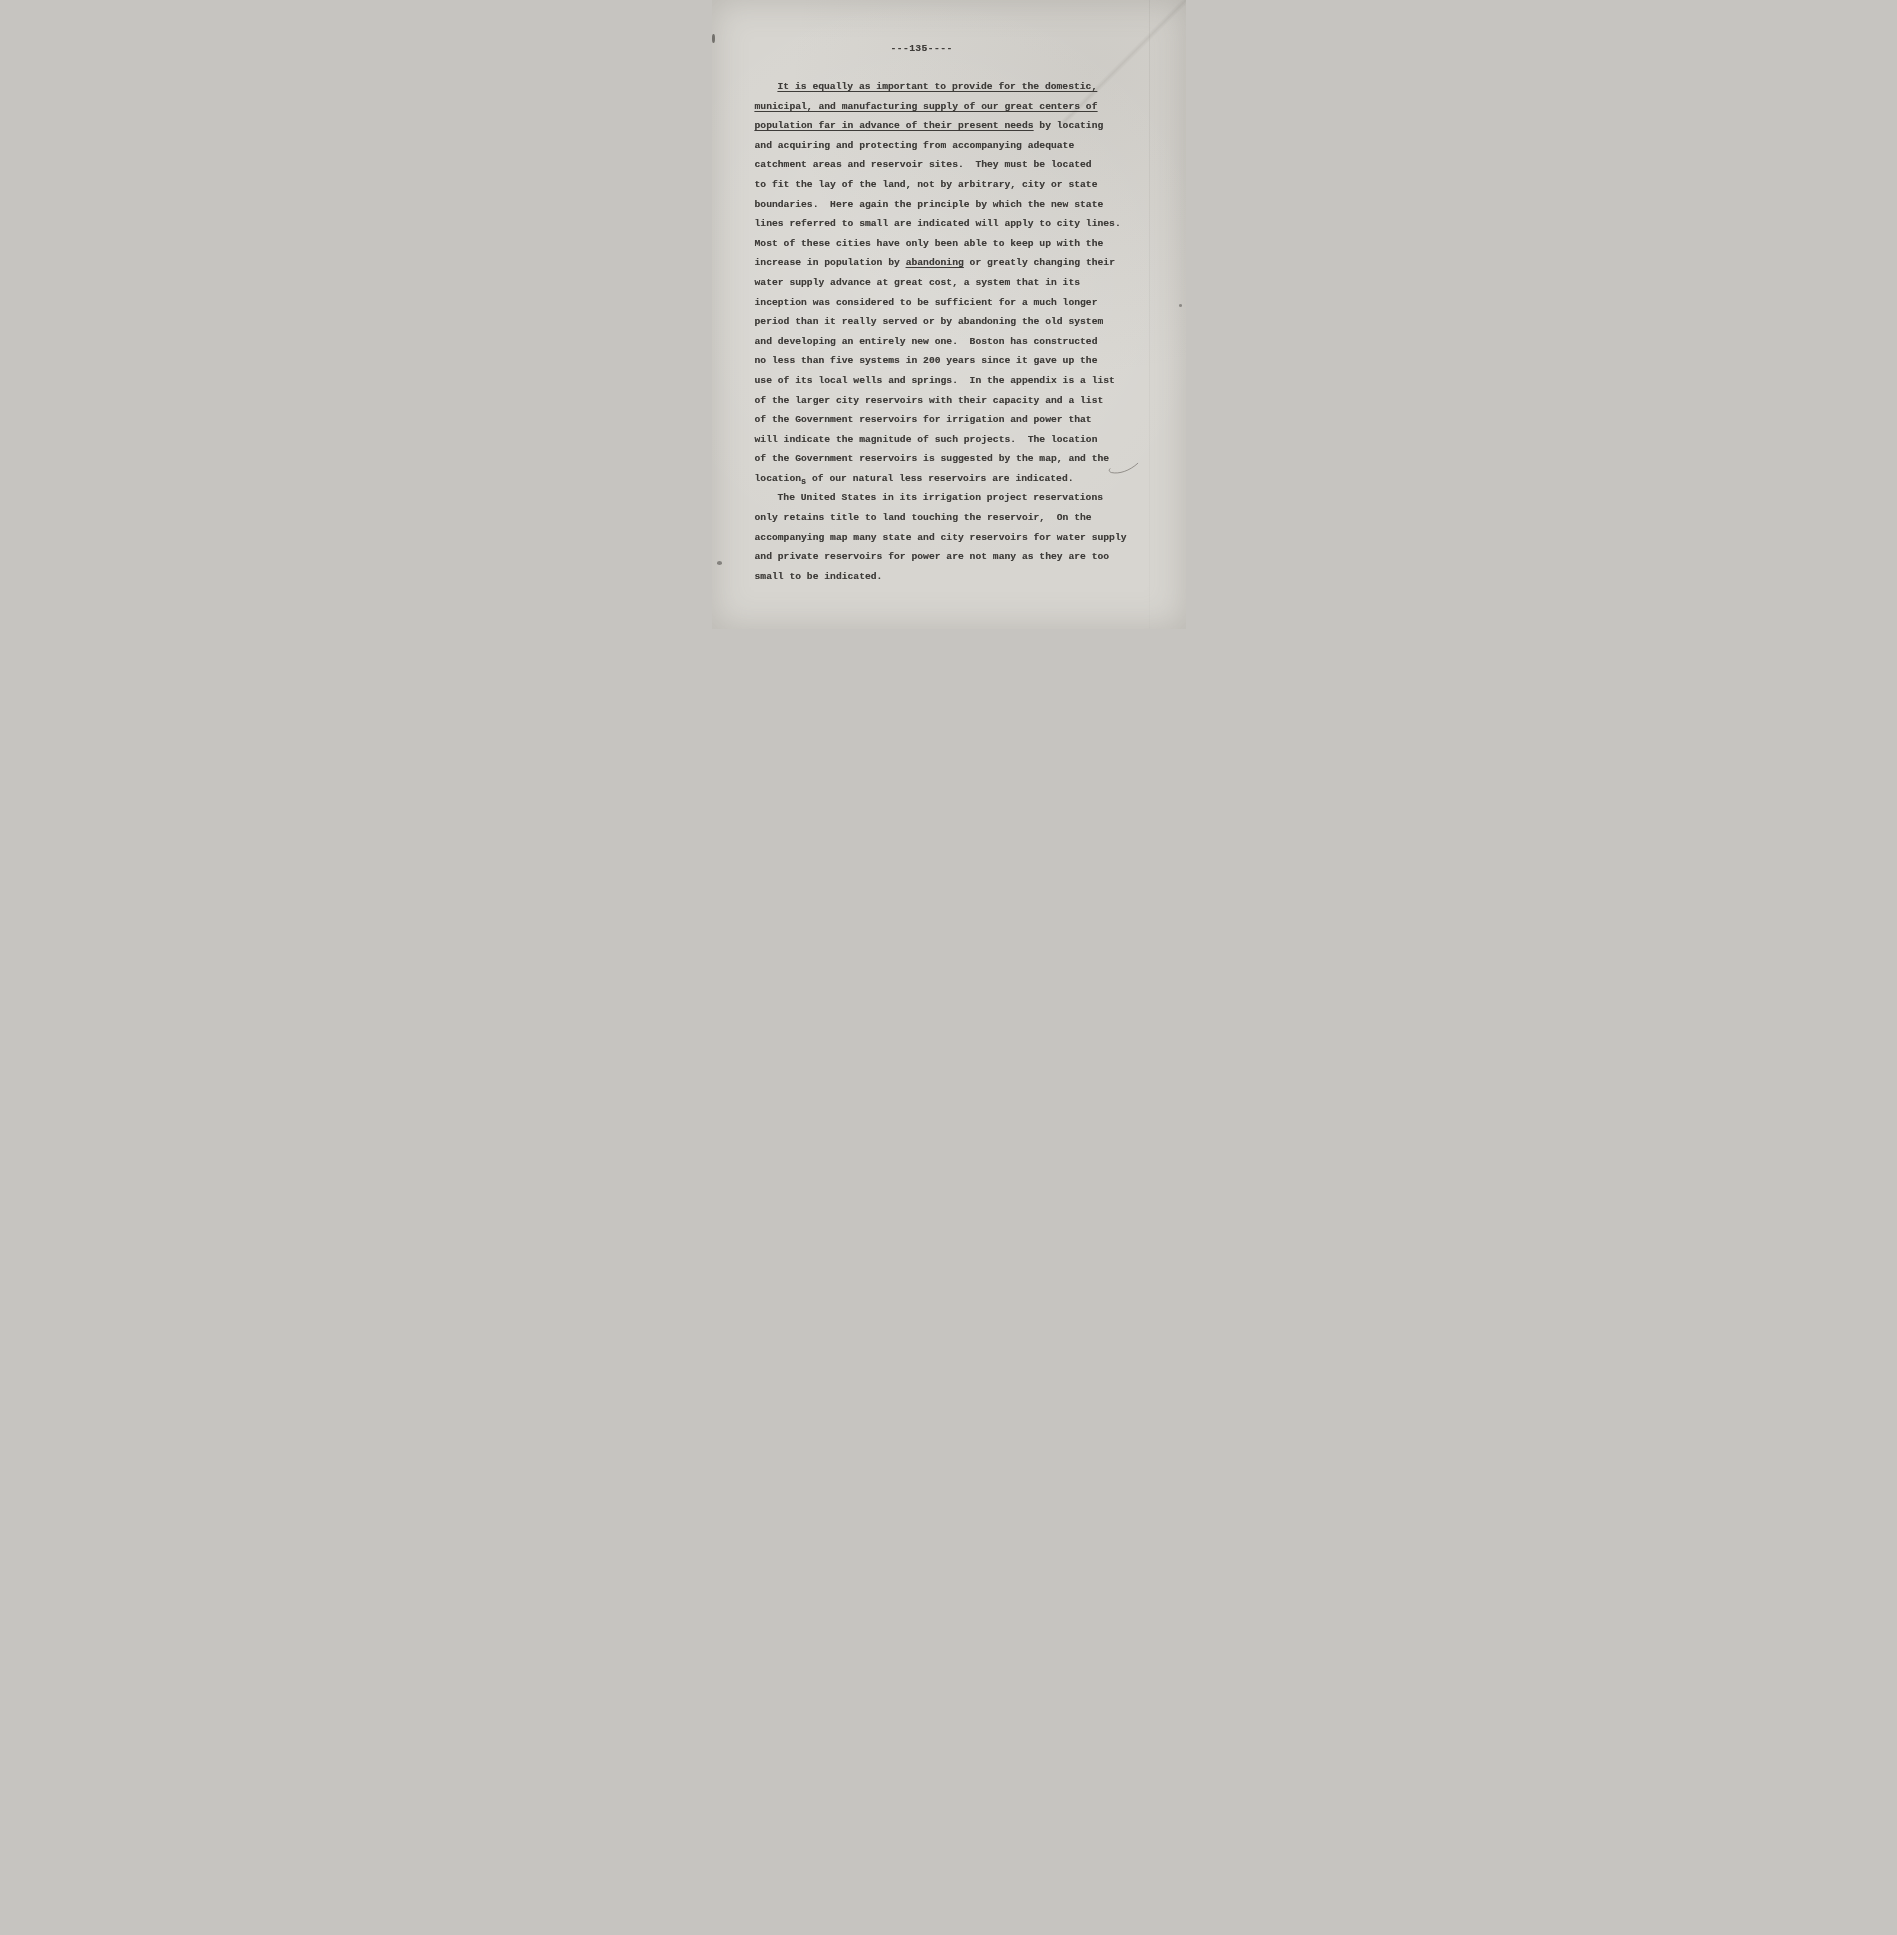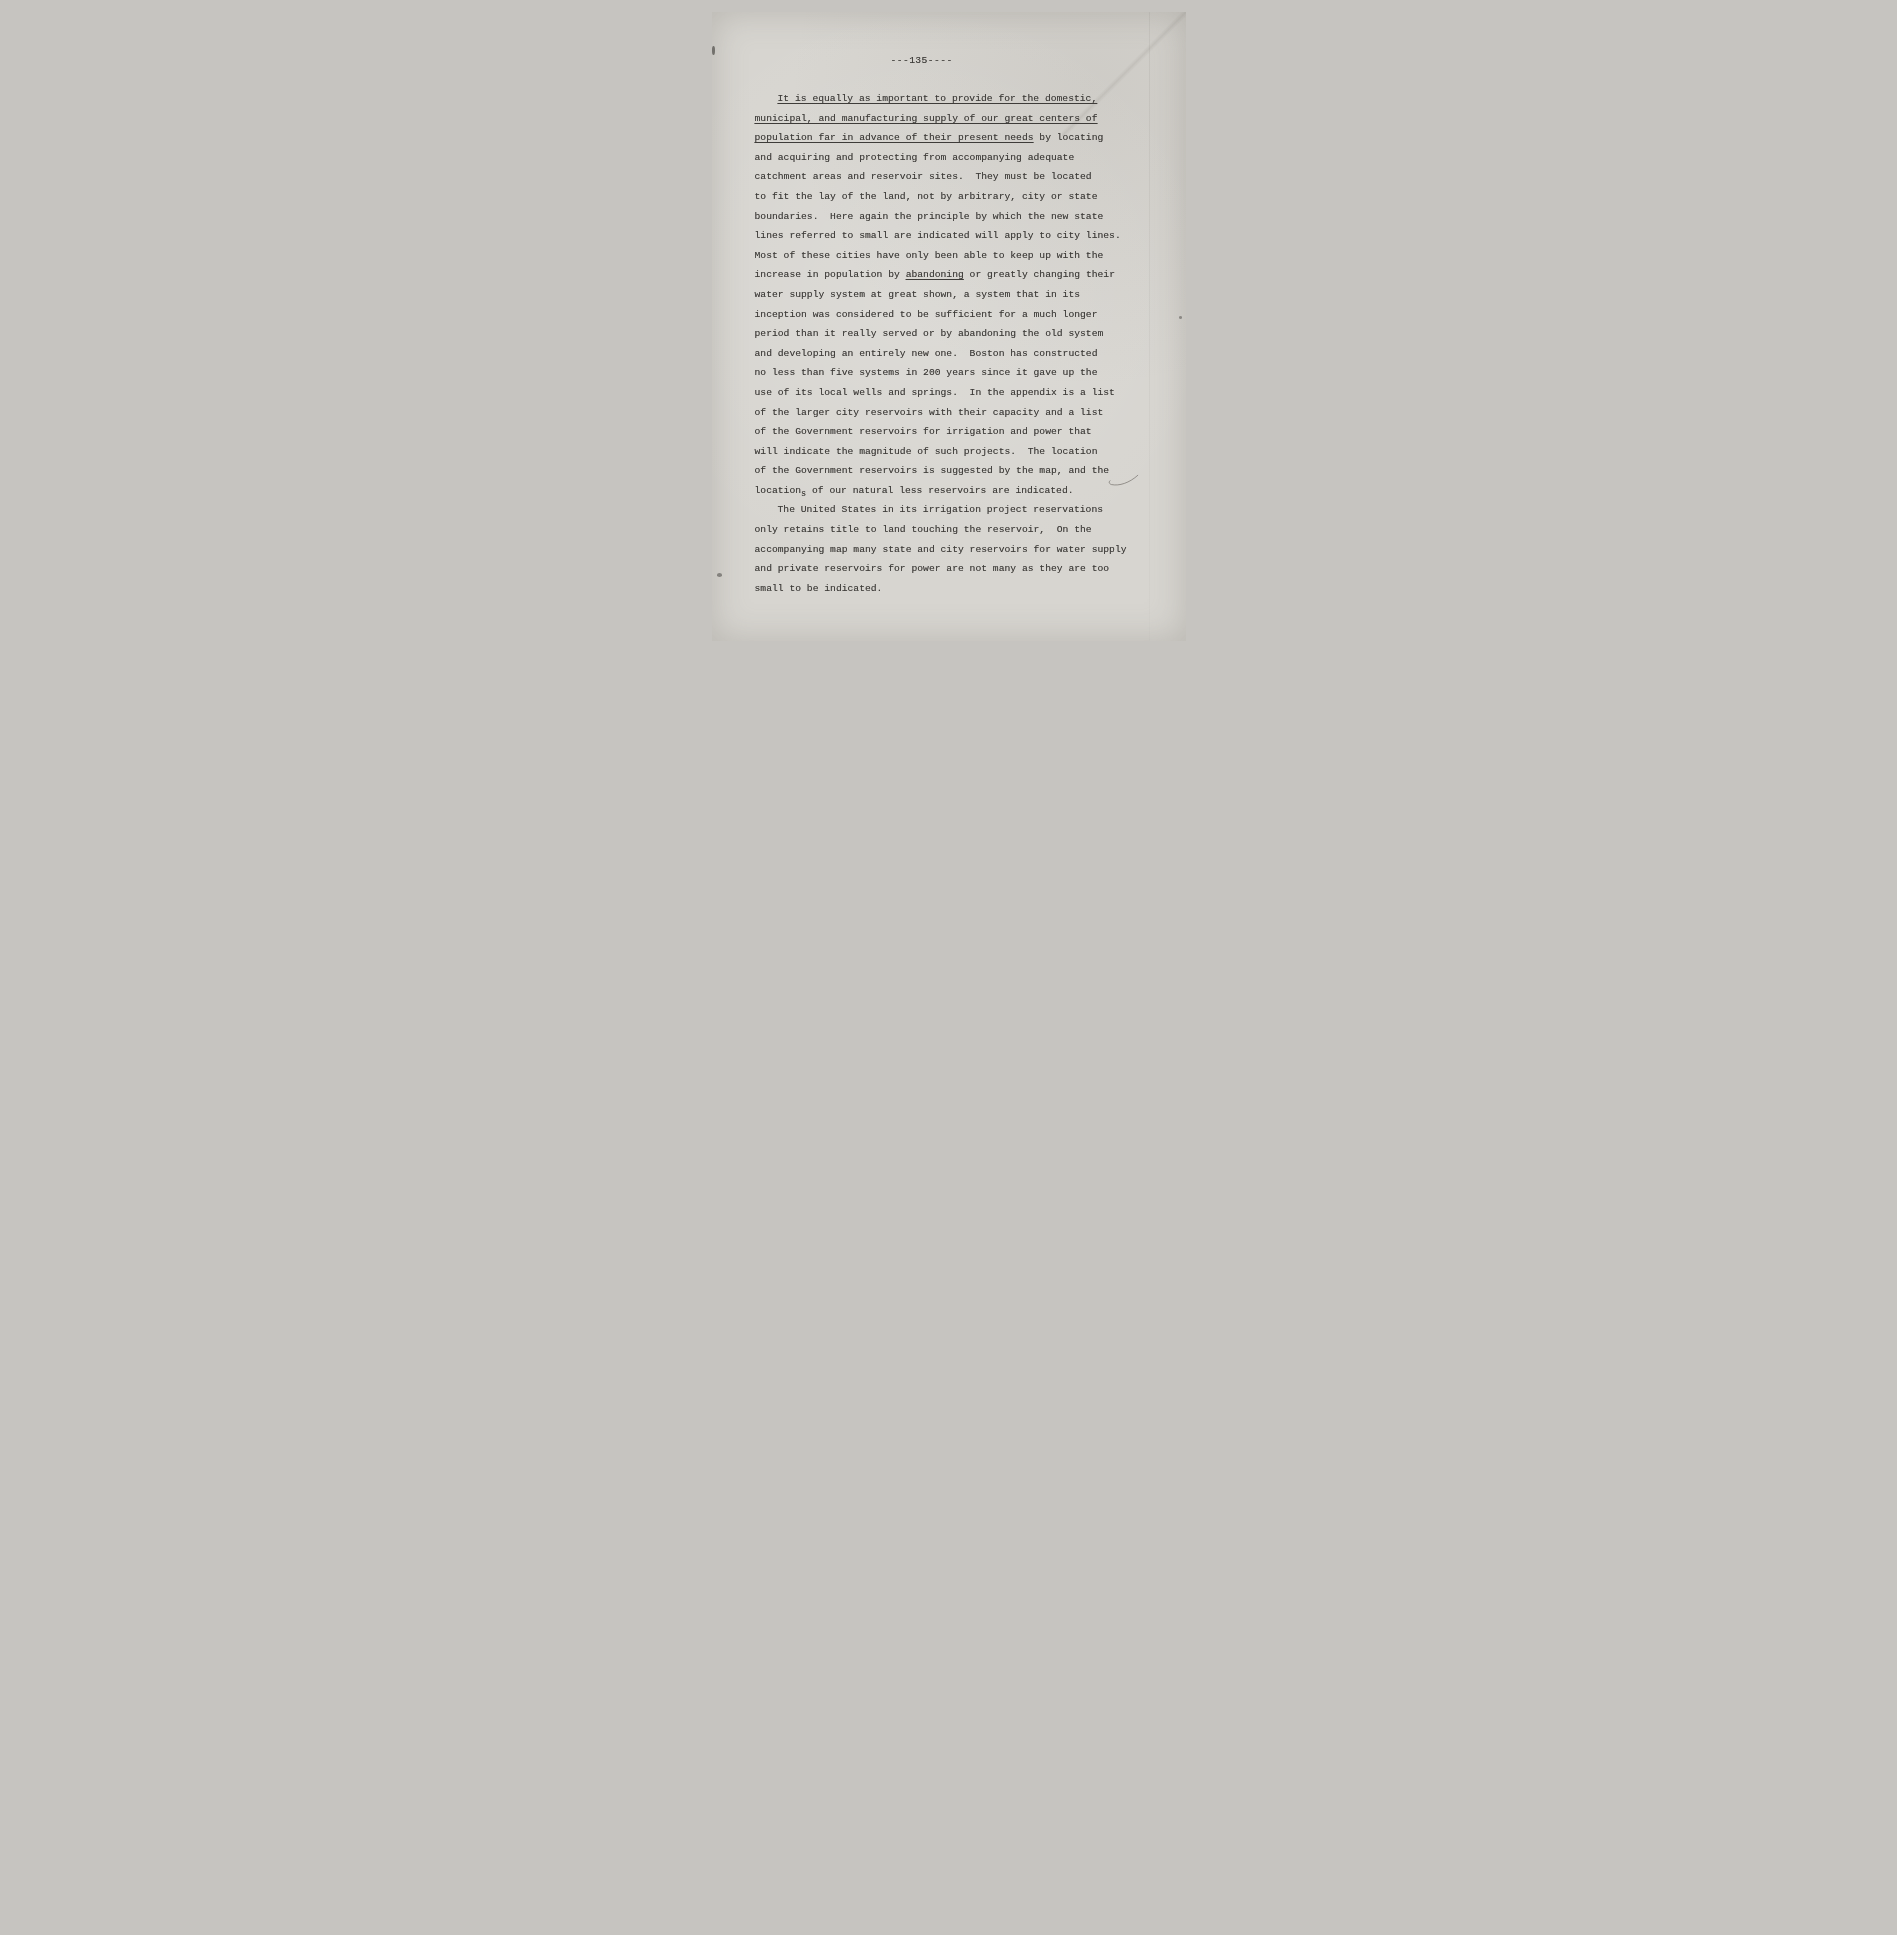--- a/index.html
+++ b/index.html
@@ -4,29 +4,30 @@
 <style>
   html, body {
     margin: 0;
     padding: 0;
     background: #c6c4c0;
   }
   .page {
     position: relative;
     width: 474px;
     height: 629px;
-    margin: 12px auto;
+    margin: 0 auto;
     background:
       radial-gradient(circle at 80% 12%, rgba(125,120,113,0.10), transparent 45%),
       radial-gradient(circle at 45% 45%, rgba(255,255,255,0.14), transparent 70%),
       #d7d5d0;
     box-shadow: inset 0 0 35px rgba(108,104,98,0.28);
     overflow: hidden;
     font-family: "Liberation Mono", "DejaVu Sans Mono", monospace;
     color: #3e3c39;
+    font-weight: bold;
   }
   .page-number {
     position: absolute;
     left: 179px;
     top: 43px;
     font-size: 9.7px;
     letter-spacing: 0.4px;
     white-space: pre;
     text-shadow: 0 0 0.4px rgba(62,60,57,0.55);
   }
@@ -104,21 +105,21 @@
       <div class="line indent"><span class="u">It is equally as important to provide for the domestic,</span></div>
       <div class="line"><span class="u">municipal, and manufacturing supply of our great centers of</span></div>
       <div class="line"><span class="u">population far in advance of their present needs</span><span> by locating</span></div>
       <div class="line"><span>and acquiring and protecting from accompanying adequate</span></div>
       <div class="line"><span>catchment areas and reservoir sites.  They must be located</span></div>
       <div class="line"><span>to fit the lay of the land, not by arbitrary, city or state</span></div>
       <div class="line"><span>boundaries.  Here again the principle by which the new state</span></div>
       <div class="line"><span>lines referred to small are indicated will apply to city lines.</span></div>
       <div class="line"><span>Most of these cities have only been able to keep up with the</span></div>
       <div class="line"><span>increase in population by </span><span class="u">abandoning</span><span> or greatly changing their</span></div>
-      <div class="line"><span>water supply system at great shown, a system that in its</span></div>
+      <div class="line"><span>water supply advance at great cost, a system that in its</span></div>
       <div class="line"><span>inception was considered to be sufficient for a much longer</span></div>
       <div class="line"><span>period than it really served or by abandoning the old system</span></div>
       <div class="line"><span>and developing an entirely new one.  Boston has constructed</span></div>
       <div class="line"><span>no less than five systems in 200 years since it gave up the</span></div>
       <div class="line"><span>use of its local wells and springs.  In the appendix is a list</span></div>
       <div class="line"><span>of the larger city reservoirs with their capacity and a list</span></div>
       <div class="line"><span>of the Government reservoirs for irrigation and power that</span></div>
       <div class="line"><span>will indicate the magnitude of such projects.  The location</span></div>
       <div class="line"><span>of the Government reservoirs is suggested by the map, and the</span></div>
       <div class="line"><span>location</span><span class="inserted">s</span><span> of our natural less reservoirs are indicated.</span></div>

